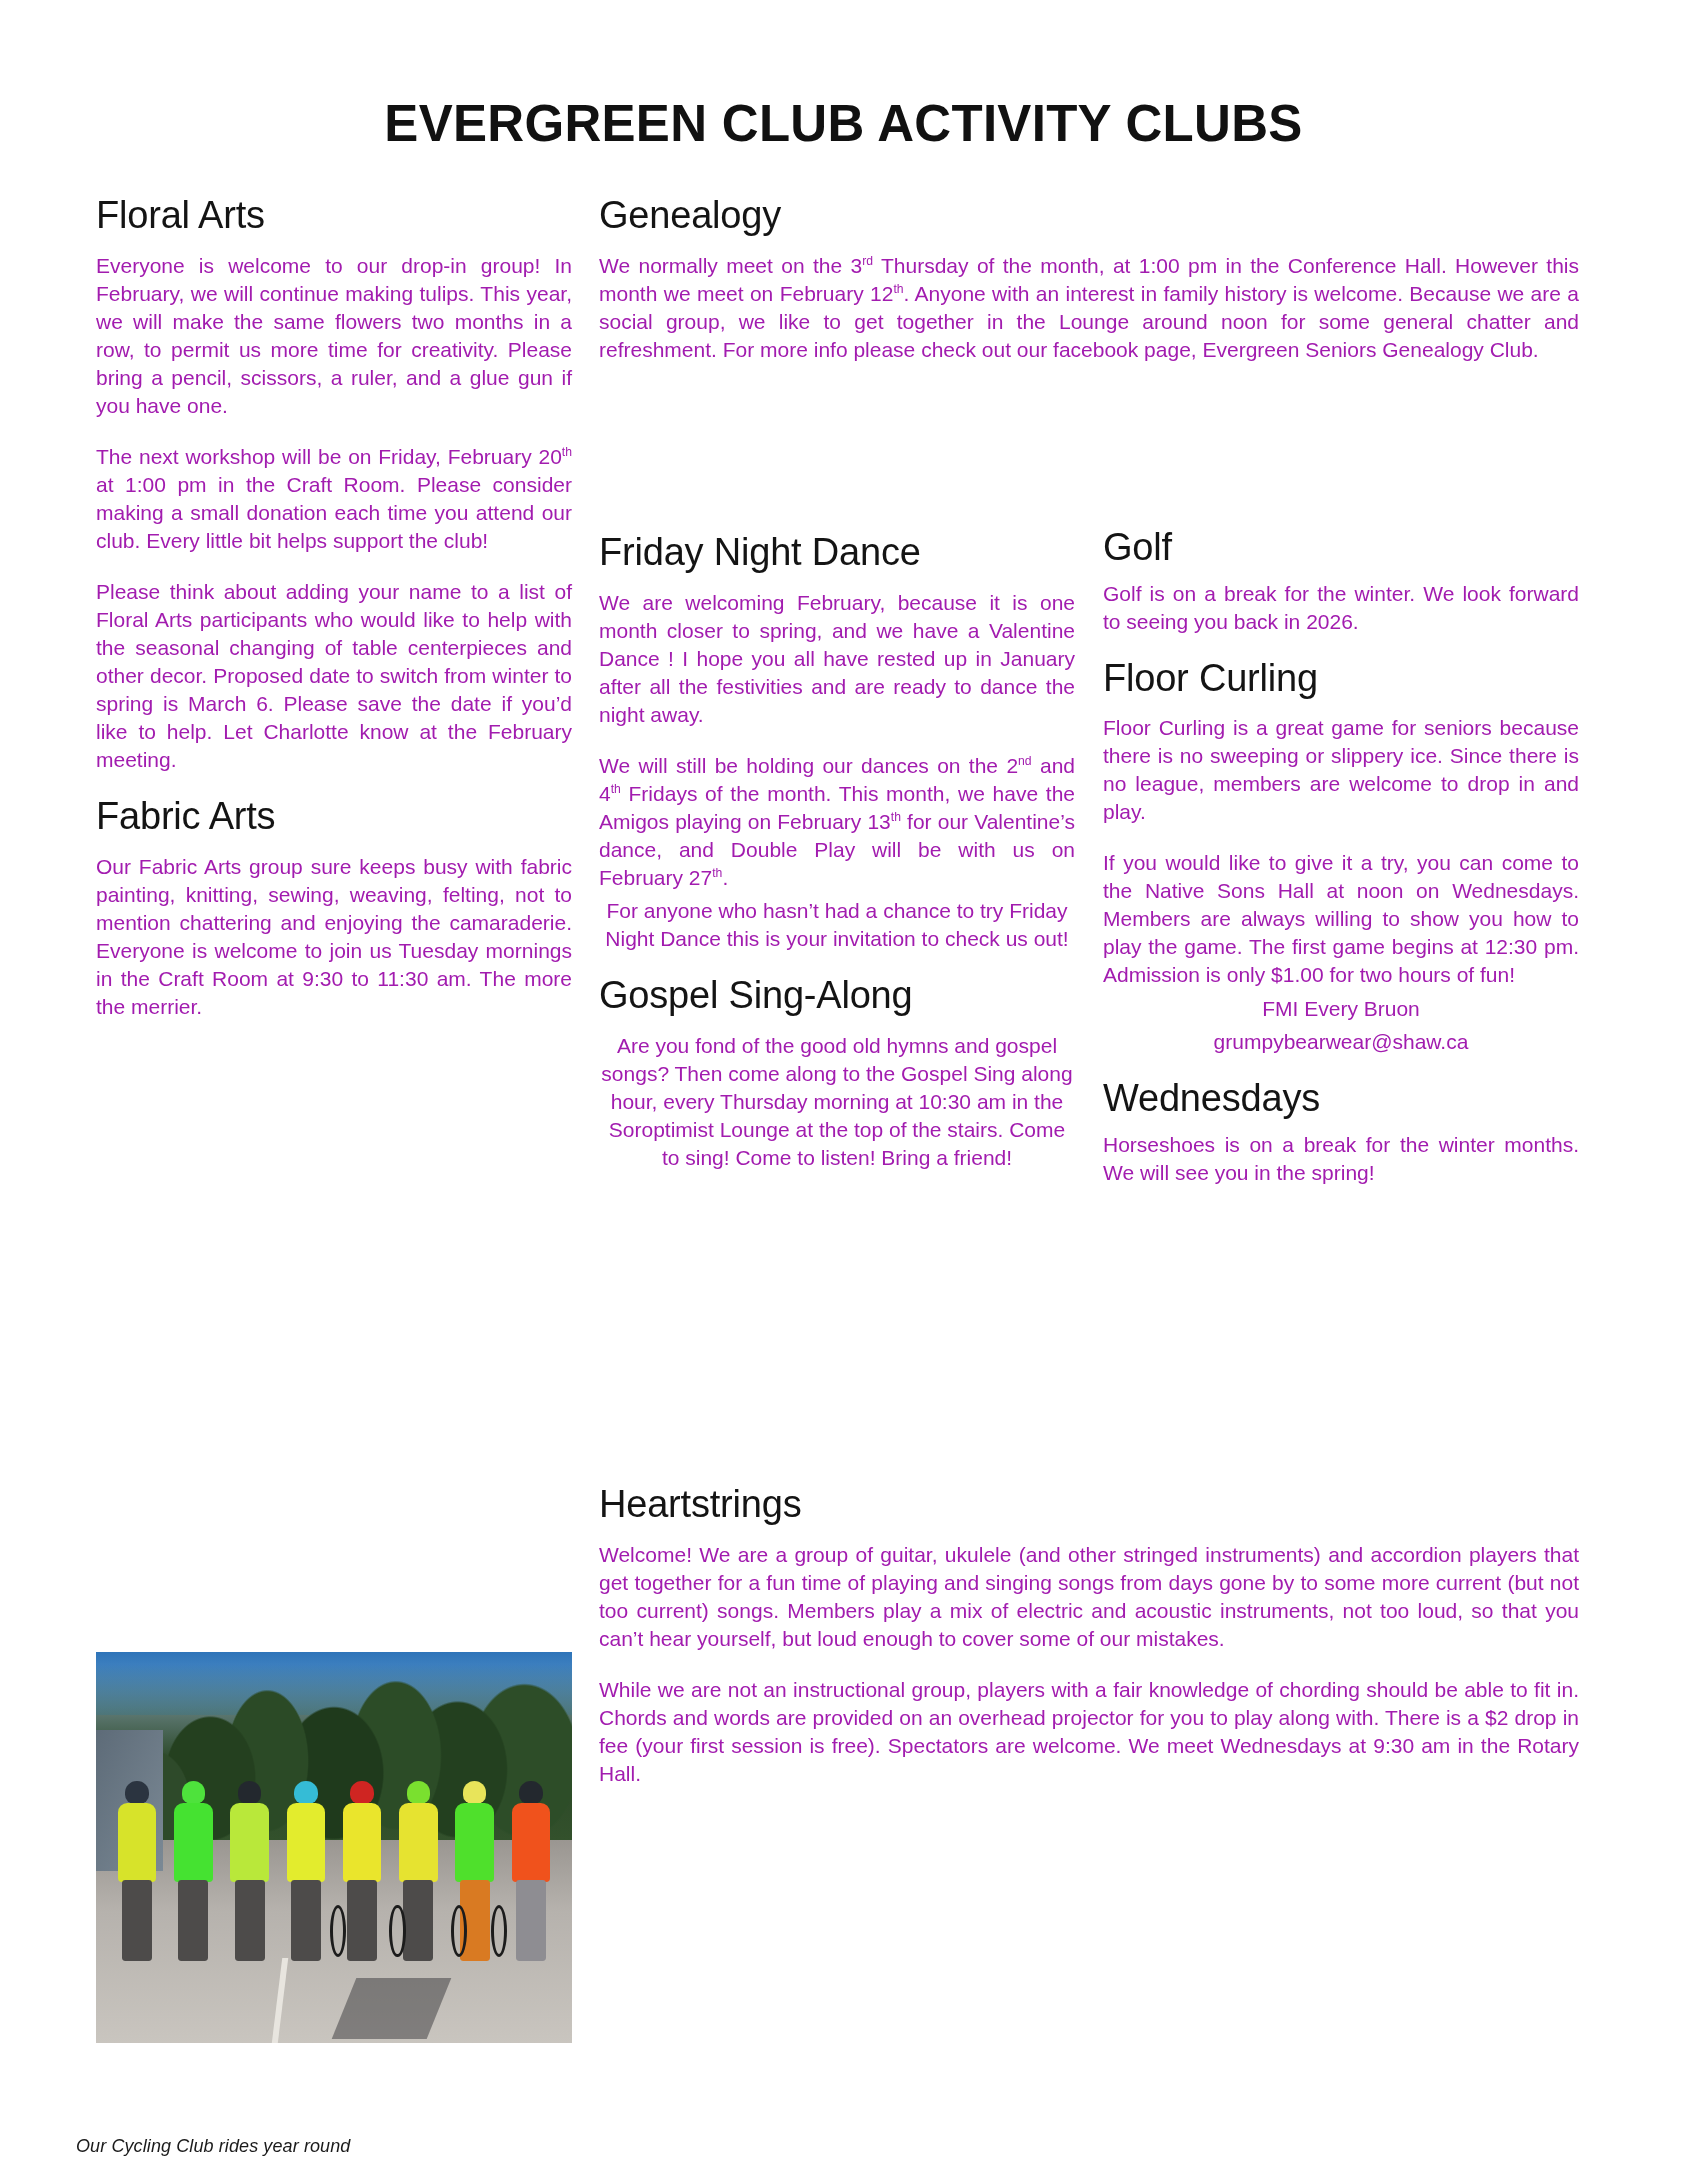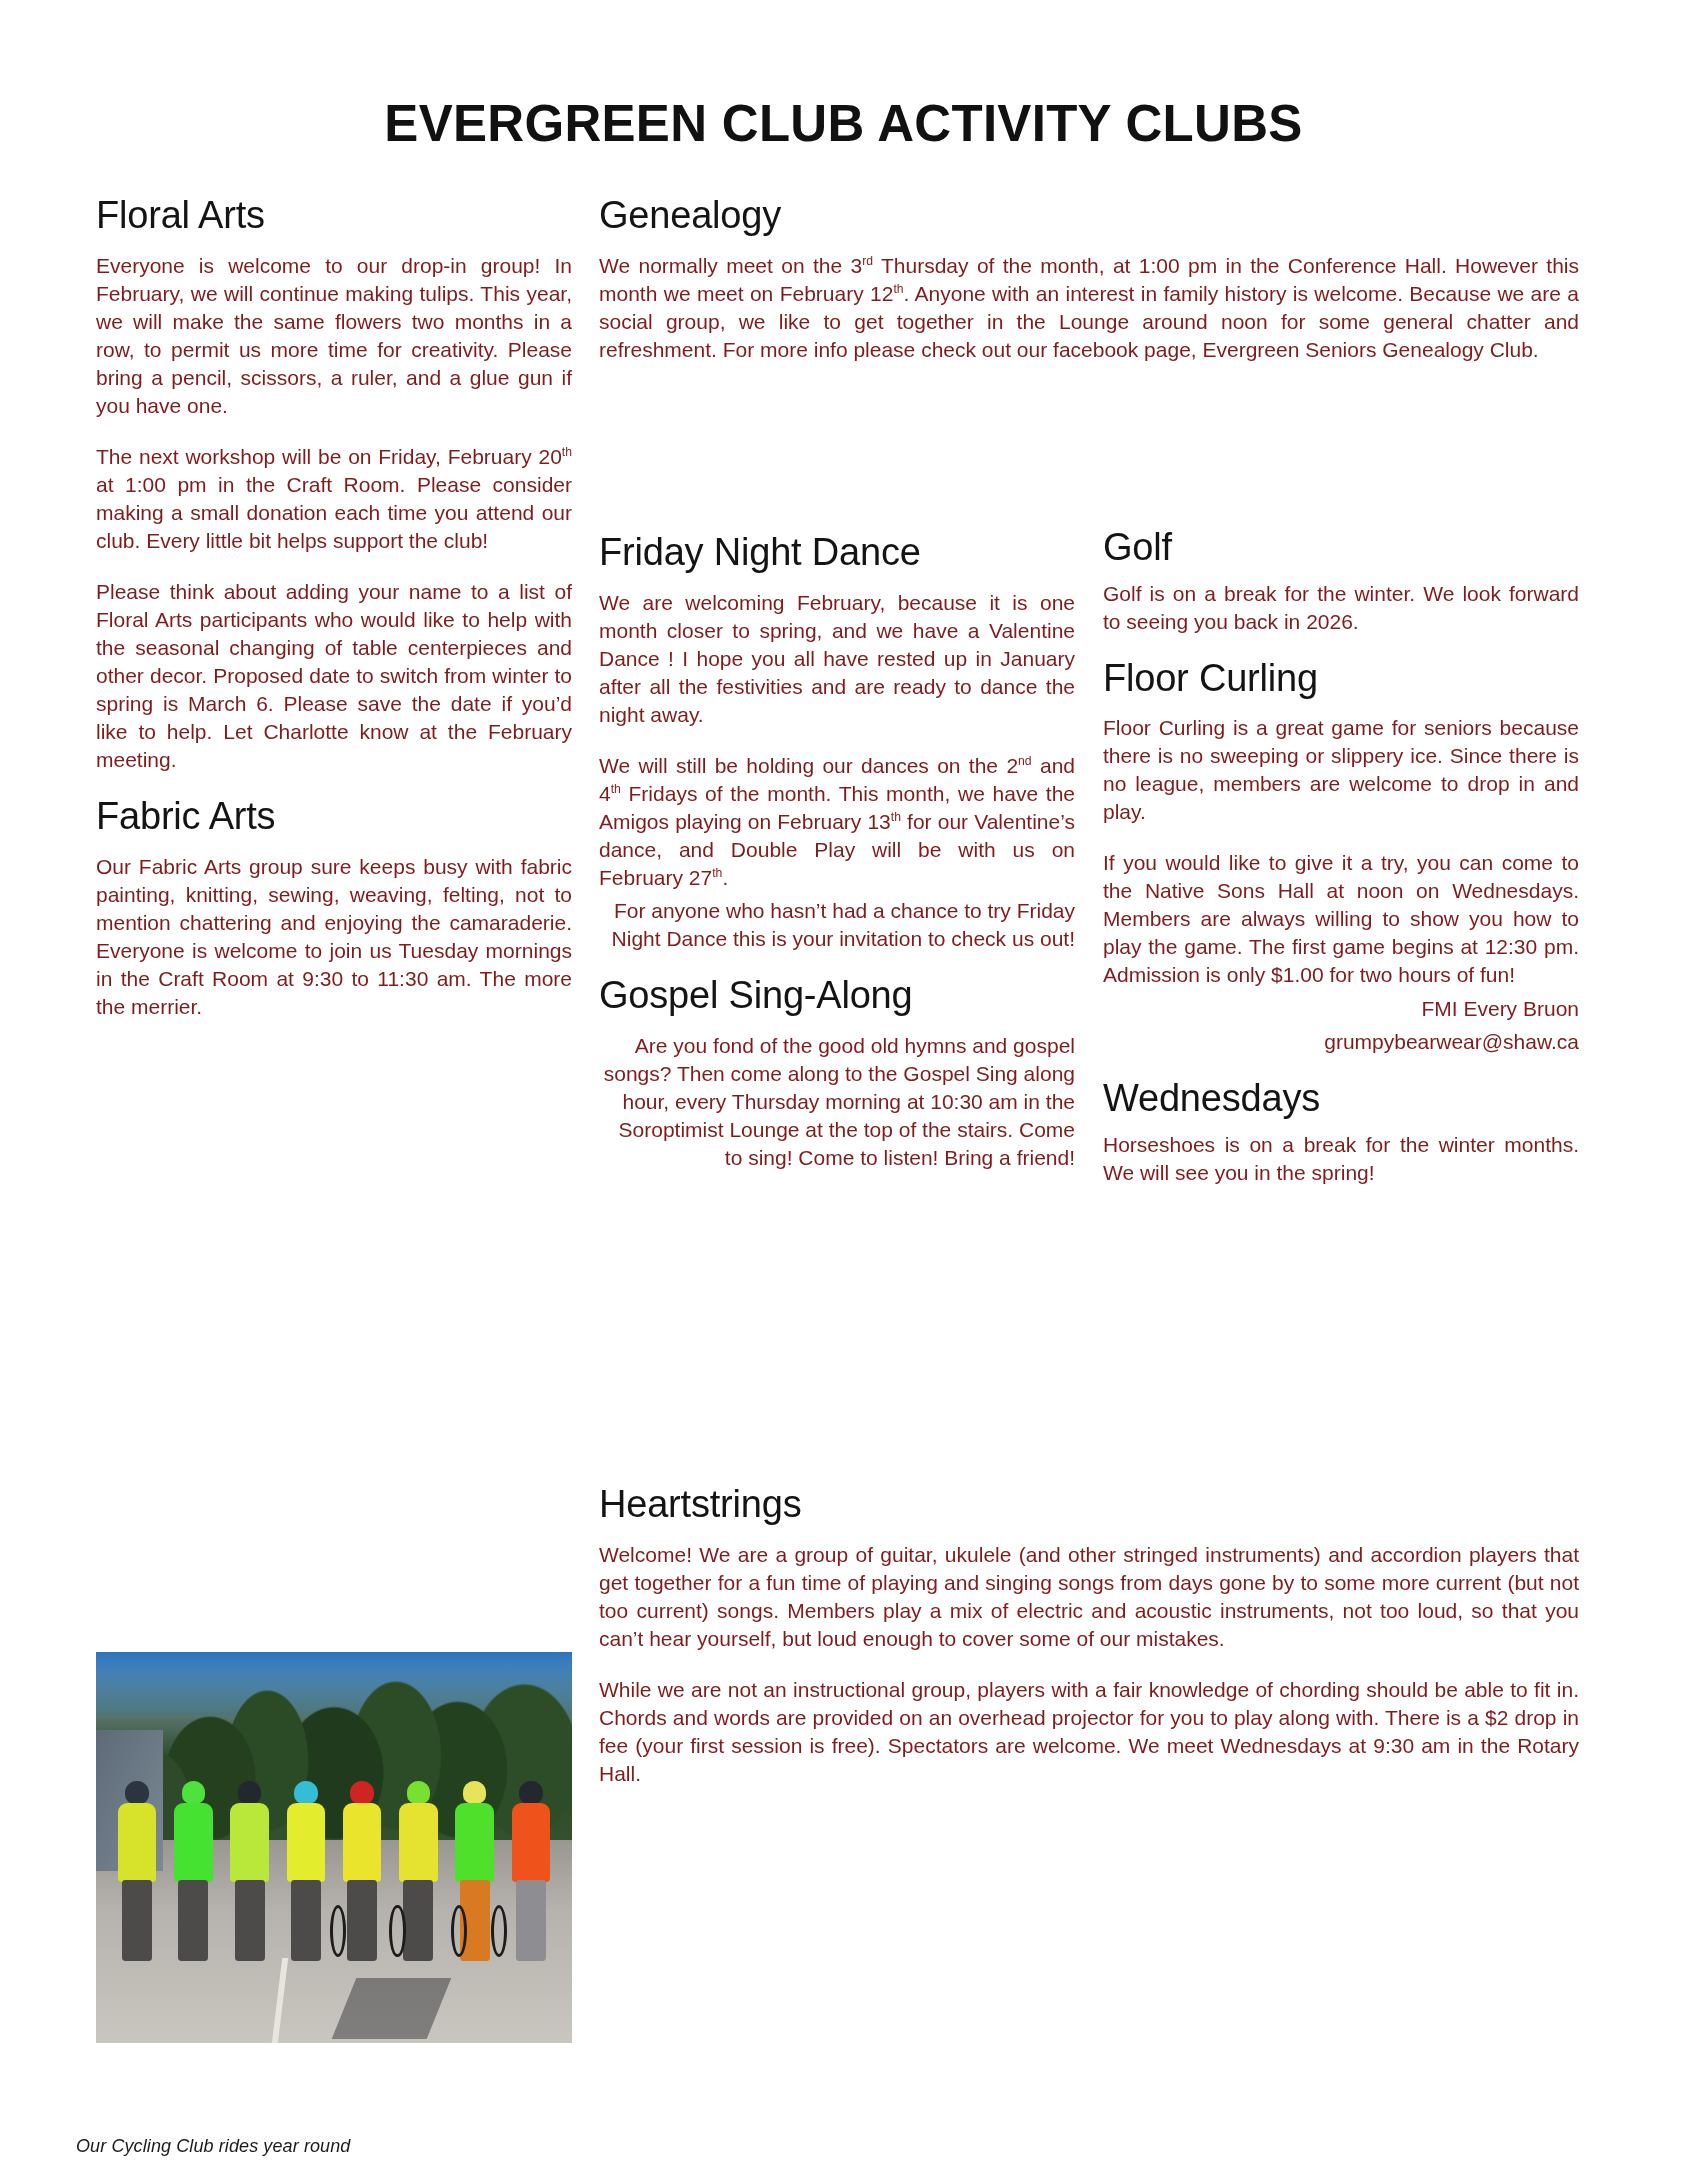--- a/index.html
+++ b/index.html
@@ -51,25 +51,25 @@
   }
   h2.sect.tight { margin-bottom: 13.5px; }
 
   
   p.body {
     margin: 0 0 23px 0;
     font-size: 21px;
     line-height: 1.335;
     text-align: justify;
     text-justify: inter-word;
-    color: #7f1d1d;
+    color: #a21caf;
     hyphens: none;
   }
   p.body.last { margin-bottom: 0; }
-  p.body.noj { text-align: right; }
+  p.body.noj { text-align: center; }
   p.tight { margin-bottom: 5.4px; }
 
   sup {
     font-size: 0.58em;
     vertical-align: super;
     line-height: 0;
     margin-top: 24px;
   }
 
   

